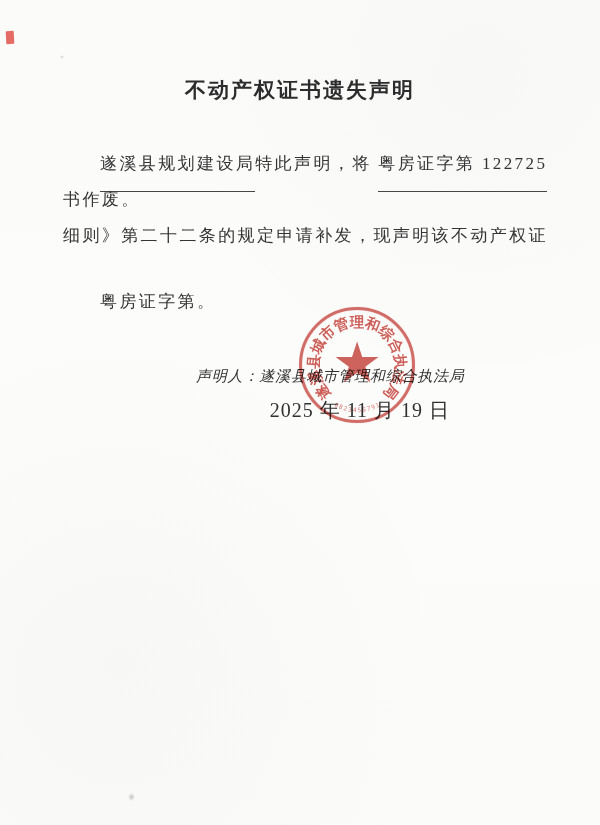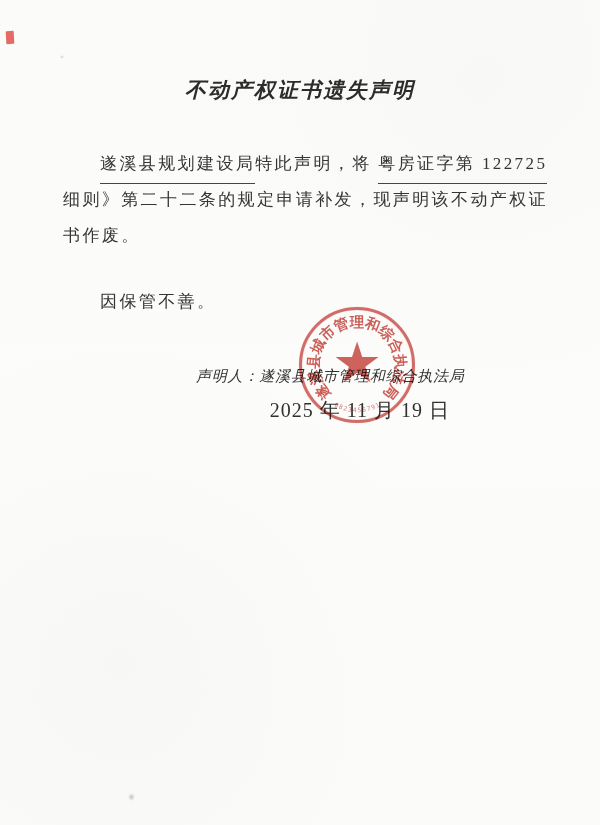--- a/index.html
+++ b/index.html
@@ -9,29 +9,29 @@
     background-image:
       radial-gradient(circle at 20% 80%, rgba(120,120,120,0.03), transparent 40%),
       radial-gradient(circle at 80% 10%, rgba(120,120,120,0.025), transparent 35%),
       linear-gradient(180deg, #fbfbfa 0%, #fcfcfb 50%, #fbfbf9 100%);
     font-family:"Liberation Serif","DejaVu Serif",serif;
     color:#333; overflow:hidden;
   }
   .doc-title {
     position:absolute; top:76px; left:0; width:600px;
     text-align:center; font-size:21px; font-weight:bold;
-    letter-spacing:2px; color:#2c2c2c;font-style:italic;
+    letter-spacing:2px; color:#2c2c2c;
   }
   .body-lines {
     position:absolute; left:63px; top:146px; width:480px;
     font-size:17px; letter-spacing:2.4px; color:#343434;
   }
   .bline { height:36px; line-height:36px; white-space:nowrap; }
   .bline.indent { padding-left:37px; }
-  .useg { border-bottom:1px solid #454545; padding-bottom:10px;margin-top:24px; }
+  .useg { border-bottom:1px solid #454545; padding-bottom:18px;margin-top:24px; }
   .closing {
     position:absolute; left:100px; top:284px; height:36px; line-height:36px;
     font-size:17px; letter-spacing:2.4px; color:#343434;
   }
   .signatory {
     position:absolute; left:196px; top:362px; height:28px; line-height:28px;
     font-size:15px; letter-spacing:0.8px; color:#313131; white-space:nowrap;font-style:italic;
   }
   .dateline {
     position:absolute; left:250px; top:396px; width:220px; height:28px;
@@ -84,25 +84,25 @@
 <div class="page">
 
   <div class="corner-mark"></div>
   <div class="speck-a"></div>
   <div class="speck-b"></div>
 
   <div class="doc-title">不动产权证书遗失声明</div>
 
   <div class="body-lines" id="body-lines">
       <div class="bline indent"><span class="useg">遂溪县规划建设局</span><span>特此声明，将</span><span>&nbsp;</span><span class="useg">粤房证字第 122725</span></div>
+      <div class="bline"><span>书作废。</span></div>
       <div class="bline"><span>细则》第二十二条的规定申请补发，现声明该不动产权证</span></div>
-      <div class="bline"><span>书作废。</span></div>
     </div>
 
-  <div class="closing">因保管不善。</div>
+  <div class="closing">粤房证字第。</div>
 
   <div class="signatory">声明人：遂溪县城市管理和综合执法局</div>
 
   <div class="dateline">2025 年 11 月 19 日</div>
 
   <div class="seal">
     <div class="seal-ring"></div>
     <div class="seal-star">★</div>
     <div class="seal-arc" id="seal-arc">
         <span style="transform: translate(-50%, -50%) rotate(-128deg) translateY(-43px);">遂</span>

